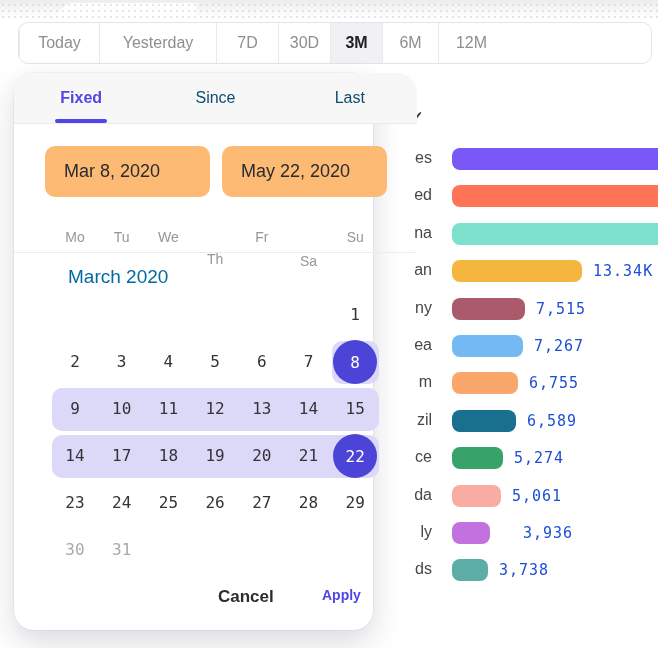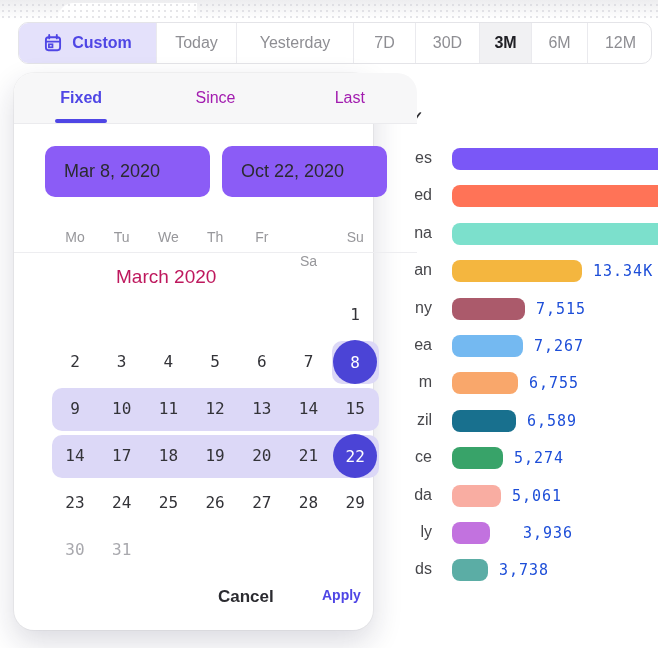--- a/index.html
+++ b/index.html
@@ -33,66 +33,55 @@
   .bar{position:absolute;left:452px;height:22px;border-radius:8px;z-index:1;}
   .bar-value{position:absolute;font-size:15px;color:#1d4ed8;z-index:1;letter-spacing:1px;}
   .check{position:absolute;left:411px;top:108px;font-size:15px;font-weight:700;color:#2e2e33;z-index:2;}
 
   
   .popup{position:absolute;left:14px;top:73px;width:359px;height:557px;background:#fff;
     border-radius:20px;z-index:10;
     box-shadow:0 12px 30px rgba(25,25,60,.16),0 0 0 1px rgba(0,0,0,.035);}
   .tabbar{position:absolute;left:0;top:0;width:403px;height:50px;background:#f7f7f8;
     border-bottom:1px solid #ebebee;border-radius:20px 20px 0 0;display:flex;}
-  .tab{flex:1;display:flex;align-items:center;justify-content:center;font-size:16px;color:#a21caf;cursor:pointer;}
+  .tab{flex:1;display:flex;align-items:center;justify-content:center;font-size:16px;color:#0c4a6e;cursor:pointer;}
   .tab.active{color:#4f46e5;font-weight:600;}
   .tab-underline{position:absolute;left:41px;top:46px;width:52px;height:4px;border-radius:3px;background:#4f46e5;}
 
-  .date-input{position:absolute;top:73px;height:51px;width:165px;background:#8b5cf6;border-radius:10px;
+  .date-input{position:absolute;top:73px;height:51px;width:165px;background:#fdba74;border-radius:10px;
     display:flex;align-items:center;padding-left:19px;font-size:18px;color:#2b2b30;box-sizing:border-box;}
   .date-input.start{left:31px;}
   .date-input.end{left:208px;}
 
   .weekday{position:absolute;width:46px;text-align:center;top:156px;font-size:14px;color:#97979b;}
   .week-divider{position:absolute;left:0;width:403px;top:179px;border-top:1px solid #ededf0;}
-  .month-title{position:absolute;left:54px;top:193px;font-size:19px;font-weight:500;color:#be185d;margin-left:48px;}
+  .month-title{position:absolute;left:54px;top:193px;font-size:19px;font-weight:500;color:#0369a1;}
 
   .band{position:absolute;height:43px;background:#dcd8f7;border-radius:10px;}
   .day{position:absolute;width:46px;text-align:center;font-size:16px;line-height:20px;color:#333338;cursor:pointer;}
   .day.disabled{color:#a8a8ad;cursor:default;}
   .sel-circle{position:absolute;width:44px;height:44px;border-radius:50%;background:#4b44d6;color:#fff;
     display:flex;align-items:center;justify-content:center;font-size:16px;cursor:pointer;}
 
   .btn-cancel{position:absolute;left:204px;top:514px;font-size:17px;font-weight:600;color:#2b2b30;cursor:pointer;}
   .btn-apply{position:absolute;left:308px;top:514px;font-size:14px;font-weight:600;color:#4f46e5;cursor:pointer;}
 </style>
 </head>
 <body>
 
 <div class="top-fade"></div>
 <div class="corner-card"></div>
 <div class="top-dots"></div>
 
 <div class="toolbar">
-  <div class="seg custom" style="width:137px">
-    <span style="display:flex">
-      <svg width="20" height="20" viewBox="0 0 20 20" fill="none">
-        <path d="M6.2 2v3.4M13.8 2v3.4" stroke="#4f46e5" stroke-width="1.9" stroke-linecap="round"></path>
-        <rect x="2.9" y="4.2" width="14.2" height="13" rx="2.6" stroke="#4f46e5" stroke-width="1.9"></rect>
-        <path d="M3 8.6h14" stroke="#4f46e5" stroke-width="1.9"></path>
-        <rect x="5.9" y="11.3" width="3.6" height="3" stroke="#4f46e5" stroke-width="1.7"></rect>
-      </svg>
-    </span>
-    <span>Custom</span>
-  </div>
 
 <div class="seg" style="width: 80px;">Today</div>
     <div class="seg" style="width: 117px;">Yesterday</div>
     <div class="seg" style="width: 62px;">7D</div>
-    <div class="seg" style="width: 64px;">30D</div>
+    <div class="seg" style="width: 52px;">30D</div>
     <div class="seg active" style="width: 52px;">3M</div>
     <div class="seg" style="width: 56px;">6M</div>
     <div class="seg" style="width: 66px;">12M</div>
   </div>
 
 <div id="chart">
     <div class="row-label" style="top: 149px;">es</div>
     <div class="bar" style="top: 148px; width: 215px; background: rgb(122, 87, 247);"></div>
     <div class="row-label" style="top: 186px;">ed</div>
     <div class="bar" style="top: 185px; width: 215px; background: rgb(255, 115, 87);"></div>
@@ -130,27 +119,27 @@
 
 <div class="popup">
   <div class="tabbar">
       <div class="tab active">Fixed</div>
       <div class="tab">Since</div>
       <div class="tab">Last</div>
     </div>
   <div class="tab-underline"></div>
 
   <div class="date-input start">Mar 8, 2020</div>
-  <div class="date-input end">Oct 22, 2020</div>
+  <div class="date-input end">May 22, 2020</div>
 
   <div id="weekdays">
       <div class="weekday" style="left: 38px;">Mo</div>
       <div class="weekday" style="left: 84.7px;">Tu</div>
       <div class="weekday" style="left: 131.4px;">We</div>
-      <div class="weekday" style="left: 178.1px;">Th</div>
+      <div class="weekday" style="left: 178.1px; margin-top: 22px;">Th</div>
       <div class="weekday" style="left: 224.8px;">Fr</div>
       <div class="weekday" style="left: 271.5px; margin-top: 24px;">Sa</div>
       <div class="weekday" style="left: 318.2px;">Su</div>
     </div>
   <div class="week-divider"></div>
 
   <div class="month-title">March 2020</div>
 
   <div id="calendar-grid">
       <div class="day mono" style="left: 318.2px; top: 232px;">1</div>

